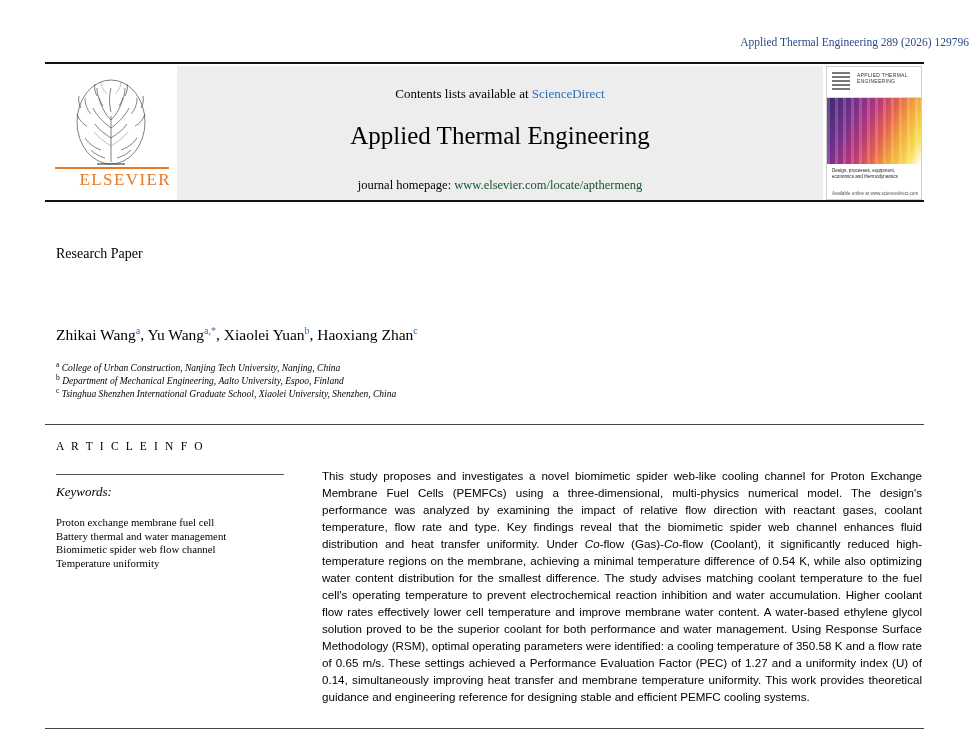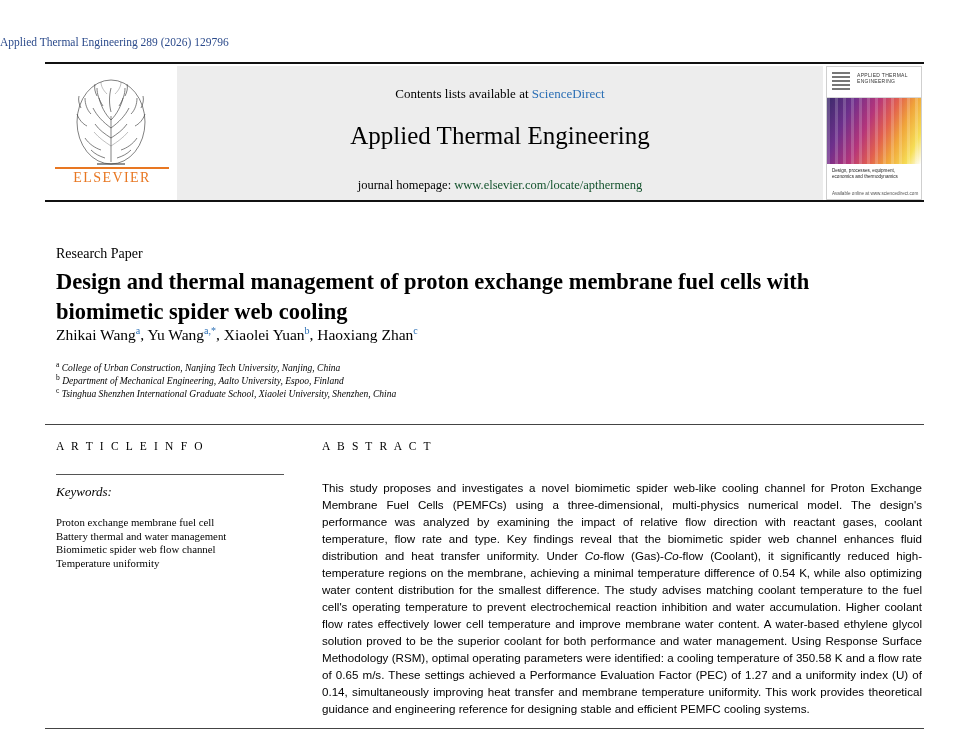--- a/index.html
+++ b/index.html
@@ -21,21 +21,21 @@
     width: 969px;
     height: 742px;
   }
 
   
   .running-head {
     position: absolute;
     top: 36px;
     left: 0;
     width: 969px;
-    text-align: left;
+    text-align: right;
     font-size: 11.5px;
     color: #2b4a8b;
     font-family: "Liberation Serif", serif;
   }
 
   
   .masthead {
     position: absolute;
     left: 45px;
     top: 62px;
@@ -64,23 +64,23 @@
     left: 16px;
     top: 10px;
     width: 100px;
     height: 92px;
   }
   .elsevier-word {
     position: absolute;
     left: 8px;
     top: 104px;
     width: 118px;
-    text-align: center;
-    font-family: "Liberation Serif", serif;
-    font-size: 14px;
+    text-align: right;
+    font-family: "Liberation Serif", serif;
+    font-size: 17px;
     letter-spacing: 1.4px;
     color: #e87722;
   }
   .elsevier-rule {
     position: absolute;
     left: 10px;
     top: 101px;
     width: 114px;
     height: 1.5px;
     background: #e87722;
@@ -354,21 +354,20 @@
             <span class="strong">Design, processes, equipment, economics and thermodynamics</span>
           </div>
           <div class="cover-foot">Available online at www.sciencedirect.com</div>
         </div>
       </div>
 
     </div>
   </div>
 
   <div class="paper-type">Research Paper</div>
-  <h1 class="title">Design and thermal management of proton exchange membrane fuel cells with biomimetic spider web cooling</h1>
 
   <div class="authors">
     <span>Zhikai Wang</span><span class="sup">a</span>,
     <span>Yu Wang</span><span class="sup">a,*</span>,
     <span>Xiaolei Yuan</span><span class="sup">b</span>,
     <span>Haoxiang Zhan</span><span class="sup">c</span>
   </div>
 
   <div class="affil affil-a">
     <span class="mark">a</span>
@@ -391,21 +390,20 @@
     <div class="kw-title">Keywords:</div>
     <div class="kw-list">
       <div>Proton exchange membrane fuel cell</div>
       <div>Battery thermal and water management</div>
       <div>Biomimetic spider web flow channel</div>
       <div>Temperature uniformity</div>
     </div>
   </div>
 
   <div class="abstract-col">
-    <div class="sec-head">A B S T R A C T</div>
     <div class="abstract-body">
       <span>This study proposes and investigates a novel biomimetic spider web-like cooling channel for Proton Exchange Membrane Fuel Cells (PEMFCs) using a three-dimensional, multi-physics numerical model. The design's performance was analyzed by examining the impact of relative flow direction with reactant gases, coolant temperature, flow rate and type. Key findings reveal that the biomimetic spider web channel enhances fluid distribution and heat transfer uniformity. Under </span><i>Co</i><span>-flow (Gas)-</span><i>Co</i><span>-flow (Coolant), it significantly reduced high-temperature regions on the membrane, achieving a minimal temperature difference of 0.54 K, while also optimizing water content distribution for the smallest difference. The study advises matching coolant temperature to the fuel cell's operating temperature to prevent electrochemical reaction inhibition and water accumulation. Higher coolant flow rates effectively lower cell temperature and improve membrane water content. A water-based ethylene glycol solution proved to be the superior coolant for both performance and water management. Using Response Surface Methodology (RSM), optimal operating parameters were identified: a cooling temperature of 350.58 K and a flow rate of 0.65 m/s. These settings achieved a Performance Evaluation Factor (PEC) of 1.27 and a uniformity index (U) of 0.14, simultaneously improving heat transfer and membrane temperature uniformity. This work provides theoretical guidance and engineering reference for designing stable and efficient PEMFC cooling systems.</span>
     </div>
   </div>
 
   <div class="rule-bottom"></div>
 
 </div>
 
 </body></html>

